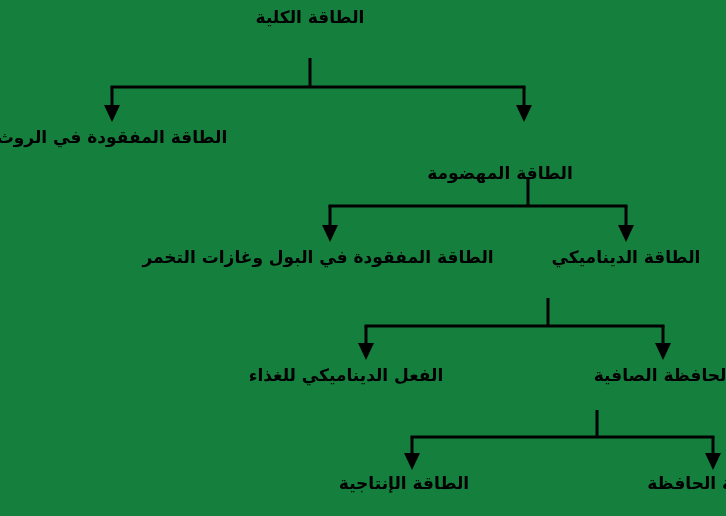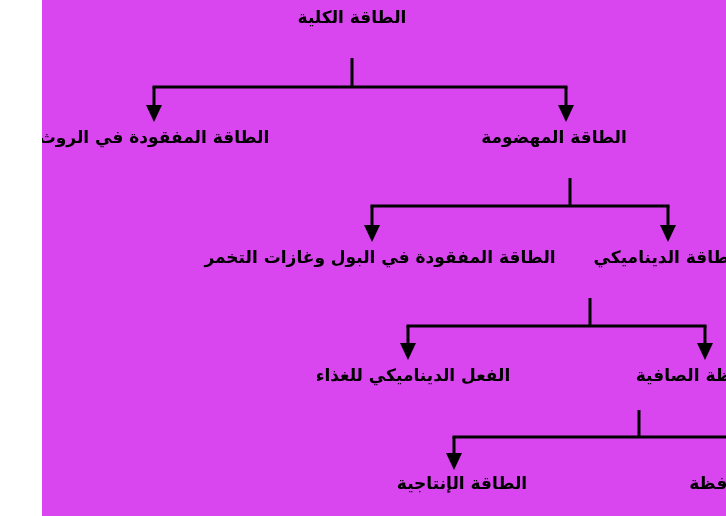--- a/index.html
+++ b/index.html
@@ -3,26 +3,25 @@
 <meta charset="utf-8">
 <title>الطاقة الكلية</title>
 <style>
   html, body {
     margin: 0;
     padding: 0;
     background: #ffffff;
   }
   #diagram-root {
     position: relative;
-    width: 644px;
+    width: 726px;
     height: 516px;
-    background: #d946ef;
+    background: #15803d;
     overflow: hidden;
     font-family: "DejaVu Sans", "Liberation Sans", sans-serif;
-    padding-left: 40px;
   }
   #connector-layer {
     position: absolute;
     left: 0;
     top: 0;
     width: 726px;
     height: 516px;
     pointer-events: none;
   }
   .node {
@@ -84,22 +83,22 @@
         <line x1="412" y1="437" x2="412" y2="454" stroke="#000000" stroke-width="3" stroke-linecap="butt"></line>
         <polygon points="404,453 420,453 412,470" fill="#000000"></polygon>
         <line x1="713" y1="437" x2="713" y2="454" stroke="#000000" stroke-width="3" stroke-linecap="butt"></line>
         <polygon points="705,453 721,453 713,470" fill="#000000"></polygon>
       </g>
     </svg>
 
   <div id="node-layer">
       <div class="node tier-0" style="left: 310px; color: rgb(0, 0, 0);"><span class="node-label">الطاقة الكلية</span></div>
       <div class="node tier-1" style="left: 112px; color: rgb(0, 0, 0);"><span class="node-label">الطاقة المفقودة في الروث</span></div>
-      <div class="node tier-1" style="left: 512px; color: rgb(0, 0, 0);"><span class="node-label">الطاقة المهضومة</span></div>
-      <div class="node tier-2" style="left: 338px; color: rgb(0, 0, 0);"><span class="node-label">الطاقة المفقودة في البول وغازات التخمر</span></div>
+      <div class="node tier-1" style="left: 500px; color: rgb(0, 0, 0); margin-top: 36px;"><span class="node-label">الطاقة المهضومة</span></div>
+      <div class="node tier-2" style="left: 318px; color: rgb(0, 0, 0);"><span class="node-label">الطاقة المفقودة في البول وغازات التخمر</span></div>
       <div class="node tier-2" style="left: 626px; color: rgb(0, 0, 0);"><span class="node-label">الطاقة الديناميكي</span></div>
-      <div class="node tier-3" style="left: 371px; color: rgb(0, 0, 0); text-decoration: underline;"><span class="node-label">الفعل الديناميكي للغذاء</span></div>
+      <div class="node tier-3" style="left: 346px; color: rgb(0, 0, 0); text-decoration: underline;"><span class="node-label">الفعل الديناميكي للغذاء</span></div>
       <div class="node tier-3" style="left: 663px; color: rgb(0, 0, 0);"><span class="node-label">الحافظة الصافية</span></div>
-      <div class="node tier-4" style="left: 420px; color: rgb(0, 0, 0);"><span class="node-label">الطاقة الإنتاجية</span></div>
+      <div class="node tier-4" style="left: 404px; color: rgb(0, 0, 0);"><span class="node-label">الطاقة الإنتاجية</span></div>
       <div class="node tier-4" style="left: 713px; color: rgb(0, 0, 0);"><span class="node-label">الطاقة الحافظة</span></div>
     </div>
 
 </div>
 
 </body></html>

